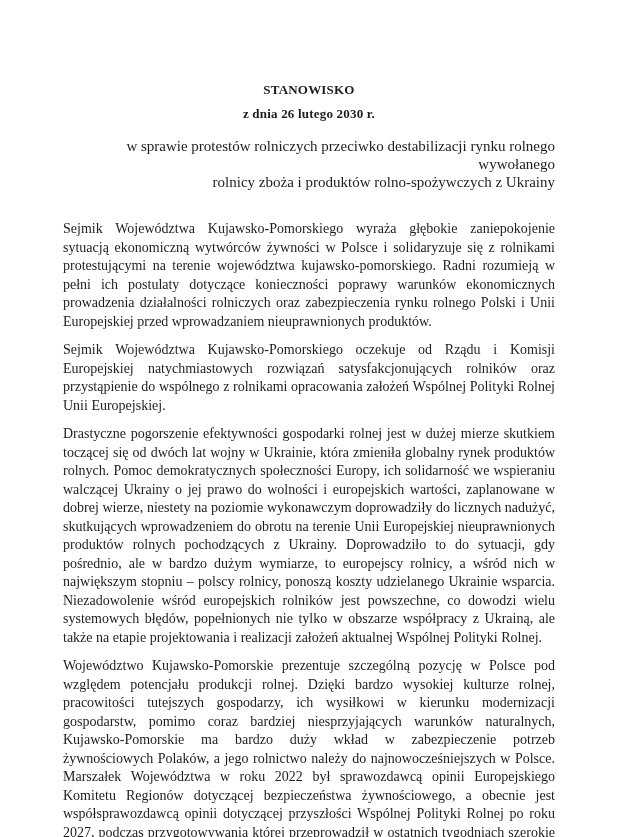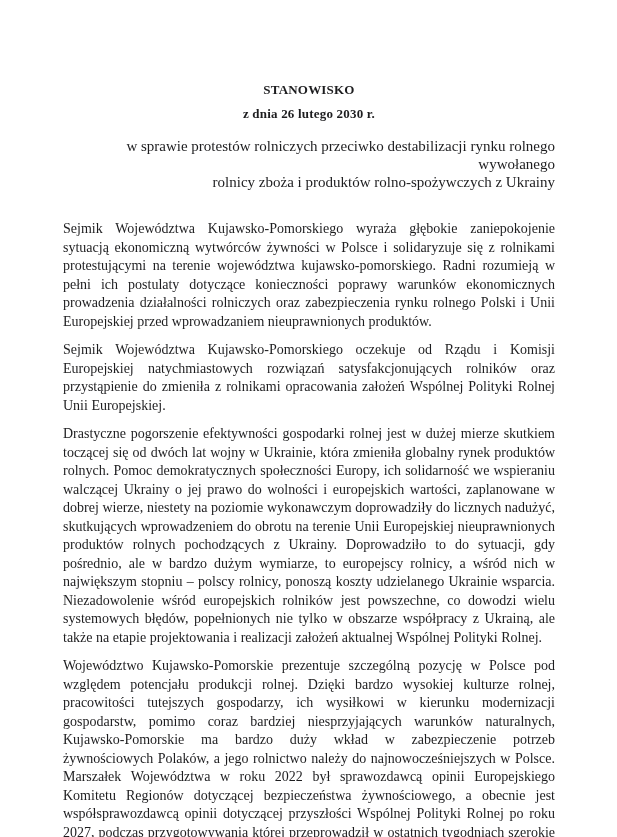--- a/index.html
+++ b/index.html
@@ -60,19 +60,19 @@
       <div class="h-line">z dnia 26 lutego 2030 r.</div>
     </div>
 
     <div class="subject">
       <div>w sprawie protestów rolniczych przeciwko destabilizacji rynku rolnego wywołanego</div>
       <div>rolnicy zboża i produktów rolno-spożywczych z Ukrainy</div>
     </div>
 
     <div class="body-text">
       <p class="para first">Sejmik Województwa Kujawsko-Pomorskiego wyraża głębokie zaniepokojenie sytuacją ekonomiczną wytwórców żywności w Polsce i solidaryzuje się z rolnikami protestującymi na terenie województwa kujawsko-pomorskiego. Radni rozumieją w pełni ich postulaty dotyczące konieczności poprawy warunków ekonomicznych prowadzenia działalności rolniczych oraz zabezpieczenia rynku rolnego Polski i Unii Europejskiej przed wprowadzaniem nieuprawnionych produktów.</p>
-      <p class="para">Sejmik Województwa Kujawsko-Pomorskiego oczekuje od Rządu i Komisji Europejskiej natychmiastowych rozwiązań satysfakcjonujących rolników oraz przystąpienie do zmieniła z rolnikami opracowania założeń Wspólnej Polityki Rolnej Unii Europejskiej.</p>
+      <p class="para">Sejmik Województwa Kujawsko-Pomorskiego oczekuje od Rządu i Komisji Europejskiej natychmiastowych rozwiązań satysfakcjonujących rolników oraz przystąpienie do wspólnego z rolnikami opracowania założeń Wspólnej Polityki Rolnej Unii Europejskiej.</p>
       <p class="para">Drastyczne pogorszenie efektywności gospodarki rolnej jest w dużej mierze skutkiem toczącej się od dwóch lat wojny w Ukrainie, która zmieniła globalny rynek produktów rolnych. Pomoc demokratycznych społeczności Europy, ich solidarność we wspieraniu walczącej Ukrainy o jej prawo do wolności i europejskich wartości, zaplanowane w dobrej wierze, niestety na poziomie wykonawczym doprowadziły do licznych nadużyć, skutkujących wprowadzeniem do obrotu na terenie Unii Europejskiej nieuprawnionych produktów rolnych pochodzących z Ukrainy. Doprowadziło to do sytuacji, gdy pośrednio, ale w bardzo dużym wymiarze, to europejscy rolnicy, a wśród nich w największym stopniu – polscy rolnicy, ponoszą koszty udzielanego Ukrainie wsparcia. Niezadowolenie wśród europejskich rolników jest powszechne, co dowodzi wielu systemowych błędów, popełnionych nie tylko w obszarze współpracy z Ukrainą, ale także na etapie projektowania i realizacji założeń aktualnej Wspólnej Polityki Rolnej.</p>
       <p class="para">Województwo Kujawsko-Pomorskie prezentuje szczególną pozycję w Polsce pod względem potencjału produkcji rolnej. Dzięki bardzo wysokiej kulturze rolnej, pracowitości tutejszych gospodarzy, ich wysiłkowi w kierunku modernizacji gospodarstw, pomimo coraz bardziej niesprzyjających warunków naturalnych, Kujawsko-Pomorskie ma bardzo duży wkład w zabezpieczenie potrzeb żywnościowych Polaków, a jego rolnictwo należy do najnowocześniejszych w Polsce. Marszałek Województwa w roku 2022 był sprawozdawcą opinii Europejskiego Komitetu Regionów dotyczącej bezpieczeństwa żywnościowego, a obecnie jest współsprawozdawcą opinii dotyczącej przyszłości Wspólnej Polityki Rolnej po roku 2027, podczas przygotowywania której przeprowadził w ostatnich tygodniach szerokie konsultacje. Powyższe nie tylko upoważnia Sejmik Województwa Kujawsko-Pomorskiego do zainteresowania się problematyką rozwoju rolnictwa, ale wręcz stanowi zobowiązanie do</p>
     </div>
 
   </div>
 </div>
 
 </body></html>

